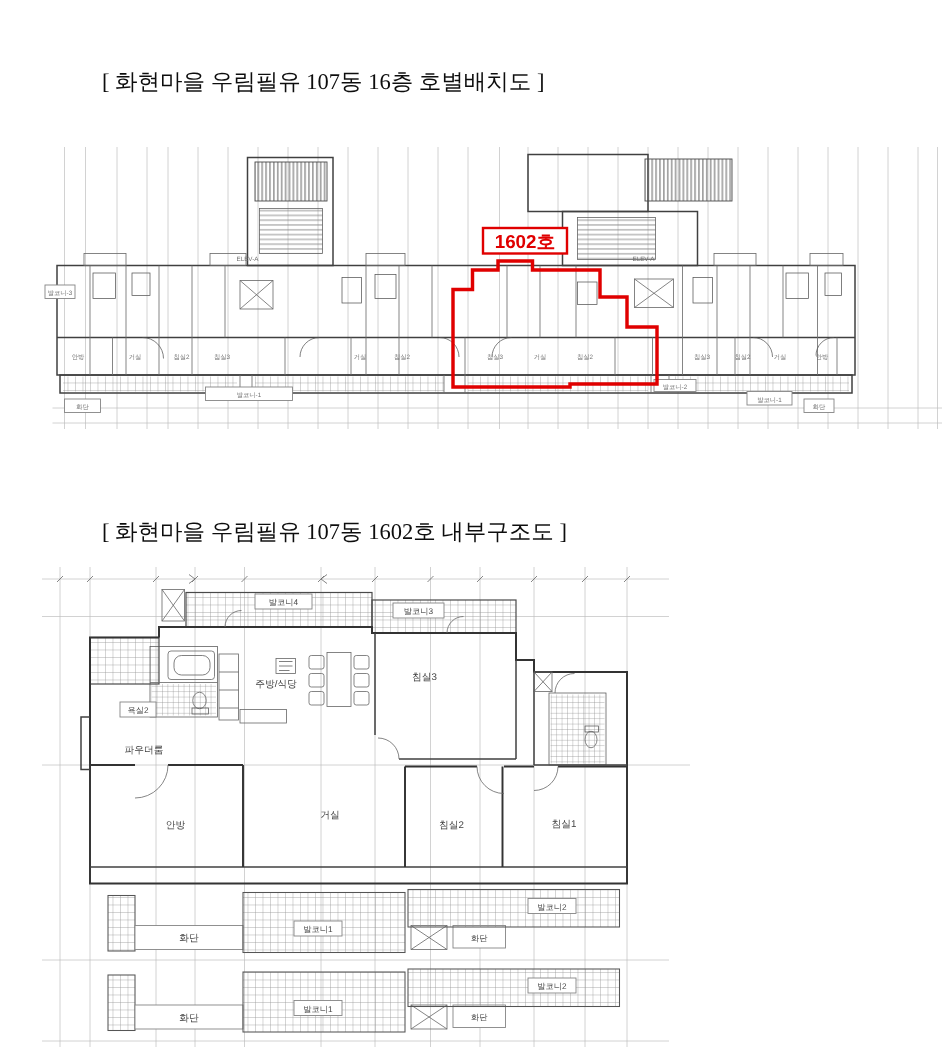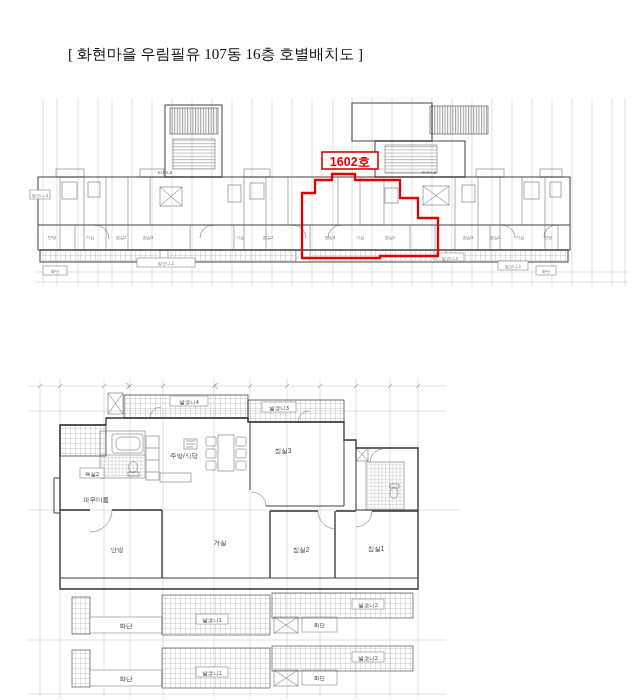--- a/index.html
+++ b/index.html
@@ -136,20 +136,21 @@
       <text class="tiny" x="495" y="144">침실2</text>
       <text class="tiny" x="520" y="144">거실</text>
       <text class="tiny" x="548" y="144">안방</text>
     </g>
 
     <polygon class="red-outline" points="302,98 302,163 380,163 380,161 438,161 438,123 418,123 418,103 400,103 400,85 355,85 355,79 332,79 332,85 315,85 315,98"></polygon>
     <rect class="red-box" x="322" y="57" width="56" height="17"></rect>
     <text class="red-text" x="350" y="70.5">1602호</text>
   </svg>
 
+  <div id="title2" class="doc-title">[ 화현마을 우림필유 107동 1602호 내부구조도 ]</div>
 
   <svg id="plan-bottom" width="633" height="322" viewBox="0 0 633 322">
     <defs>
       <pattern id="tileB" width="5" height="5" patternUnits="userSpaceOnUse">
         <path d="M5 0H0V5" fill="none" stroke="#909090" stroke-width="0.5"></path>
       </pattern>
       <pattern id="tileC" width="3.6" height="3.6" patternUnits="userSpaceOnUse">
         <path d="M3.6 0H0V3.6" fill="none" stroke="#8a8a8a" stroke-width="0.45"></path>
       </pattern>
     </defs>

